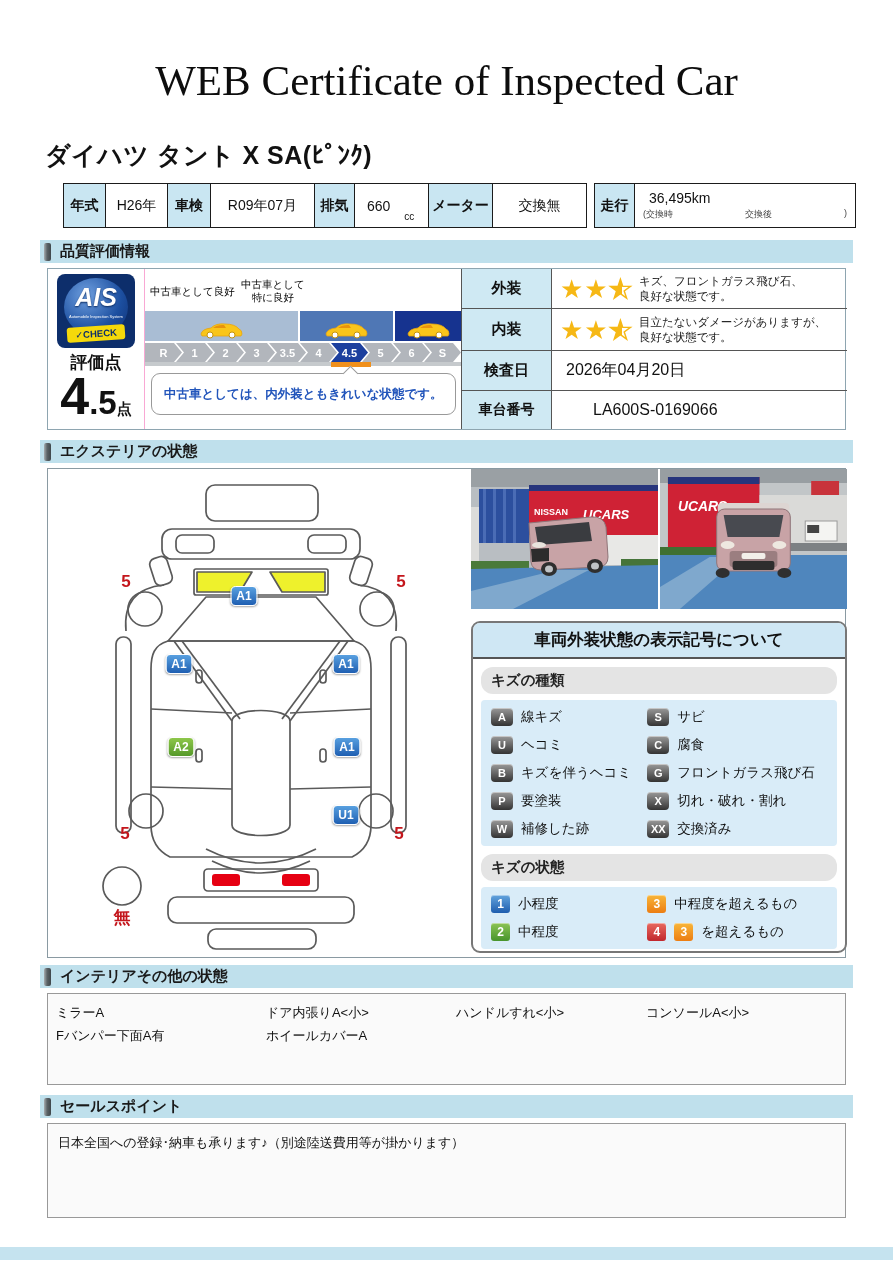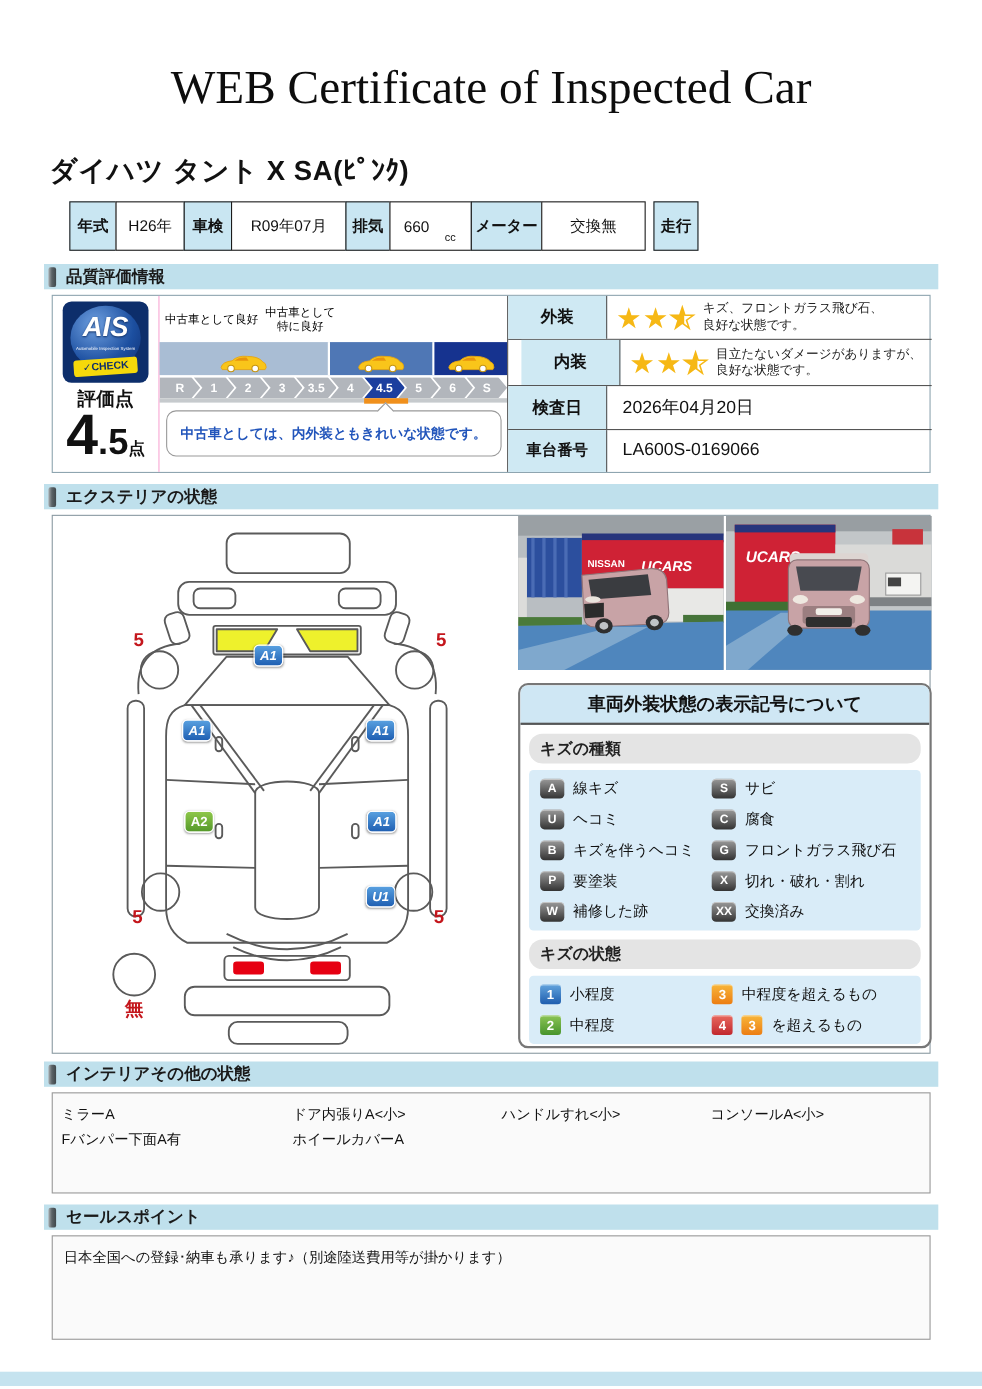--- a/index.html
+++ b/index.html
@@ -86,21 +86,21 @@
   .star.half .sh-fill { position:absolute; left:0; top:0; width:53%; overflow:hidden; color:#f6b815; }
   .star-text { margin-left:6px; font-size:11.5px; line-height:1.3; color:#222; }
 
   
   .ext-box { position:absolute; left:47px; top:468px; width:799px; height:490px; border:1px solid #8a9aa2; background:#fff; }
   .diagram { position:absolute; left:8px; top:4px; width:410px; height:480px; }
   .diagram svg { position:absolute; inset:0; }
   .marker { position:absolute; transform:translate(-50%,-50%); min-width:27px; height:20px; padding:0 3px;
     border-radius:5px; color:#fff; font-weight:bold; font-size:12px; display:flex; align-items:center;
     justify-content:center; border:1.5px solid #fff; box-shadow:0 1px 2px rgba(0,0,0,.35); }
-  .marker.blue { background:linear-gradient(#58a0e0,#1f5fb2);font-style:italic; }
+  .marker.blue { background:linear-gradient(#58a0e0,#1f5fb2); }
   .marker.green { background:linear-gradient(#8ec74a,#55992a); }
   .red-note { position:absolute; transform:translate(-50%,-50%); color:#c4161c; font-weight:bold; font-size:17px; }
 
   .photos { position:absolute; left:423px; top:0; width:376px; height:140px; display:flex; gap:2px; }
   .photo { flex:1; position:relative; overflow:hidden; background:#b9bec2; }
   .photo svg { width:100%; height:100%; display:block; }
 
   .legend { position:absolute; left:423px; top:152px; width:376px; height:332px; border:2px solid #777;
     border-radius:9px; background:#fff; overflow:hidden; }
   .legend-title { height:36px; background:#cfe7f4; border-bottom:2px solid #555; display:flex;
@@ -140,20 +140,28 @@
     <div class="spec-cell" style="width: 105px;">R09年07月</div>
     <div class="spec-cell h" style="width: 41px;">排気</div>
     <div class="spec-cell" style="width: 75px; justify-content: flex-start; padding-left: 12px;">
       <span>660</span>
       <span class="cc-unit">cc</span>
     </div>
     <div class="spec-cell h" style="width: 65px;">メーター</div>
     <div class="spec-cell" style="width: 95px;">交換無</div>
     <div class="spec-gap"></div>
     <div class="spec-cell h" style="width: 41px;">走行</div>
+    <div class="spec-cell spec-run" style="width: 222px;">
+      <div class="run-km">36,495km</div>
+      <div class="run-sub">
+        <span>(交換時</span>
+        <span>交換後</span>
+        <span>)</span>
+      </div>
+    </div>
   </div>
 
 <div class="sec-header" style="top:240px;">
   <span class="sec-tab"></span>
   <span>品質評価情報</span>
 </div>
 
 <div class="qa-box">
   <div class="ais-cell">
     <div class="ais-logo">
@@ -227,38 +235,38 @@
         <span class="stars" id="stars-0">
             <span class="star">★</span>
             <span class="star">★</span>
             <span class="star half"><span class="sh-base">★</span><span class="sh-fill">★</span></span>
           </span>
         <span class="star-text">
           <span>キズ、フロントガラス飛び石、</span><br><span>良好な状態です。</span>
         </span>
       </div>
     </div>
-    <div class="qa-row" style="height:42px;padding-left:12px;">
+    <div class="qa-row" style="height:42px;">
       <div class="lbl">内装</div>
       <div class="val starcell">
         <span class="stars" id="stars-1">
             <span class="star">★</span>
             <span class="star">★</span>
             <span class="star half"><span class="sh-base">★</span><span class="sh-fill">★</span></span>
           </span>
         <span class="star-text">
           <span>目立たないダメージがありますが、</span><br><span>良好な状態です。</span>
         </span>
       </div>
     </div>
     <div class="qa-row" style="height:40px;">
       <div class="lbl">検査日</div>
       <div class="val">2026年04月20日</div>
     </div>
-    <div class="qa-row" style="height:38px;">
+    <div class="qa-row" style="height:38px;gap:27px;">
       <div class="lbl" style="font-size:14px;">車台番号</div>
       <div class="val">LA600S-0169066</div>
     </div>
   </div>
 </div>
 
 <div class="sec-header" style="top:440px;">
   <span class="sec-tab"></span>
   <span>エクステリアの状態</span>
 </div>

